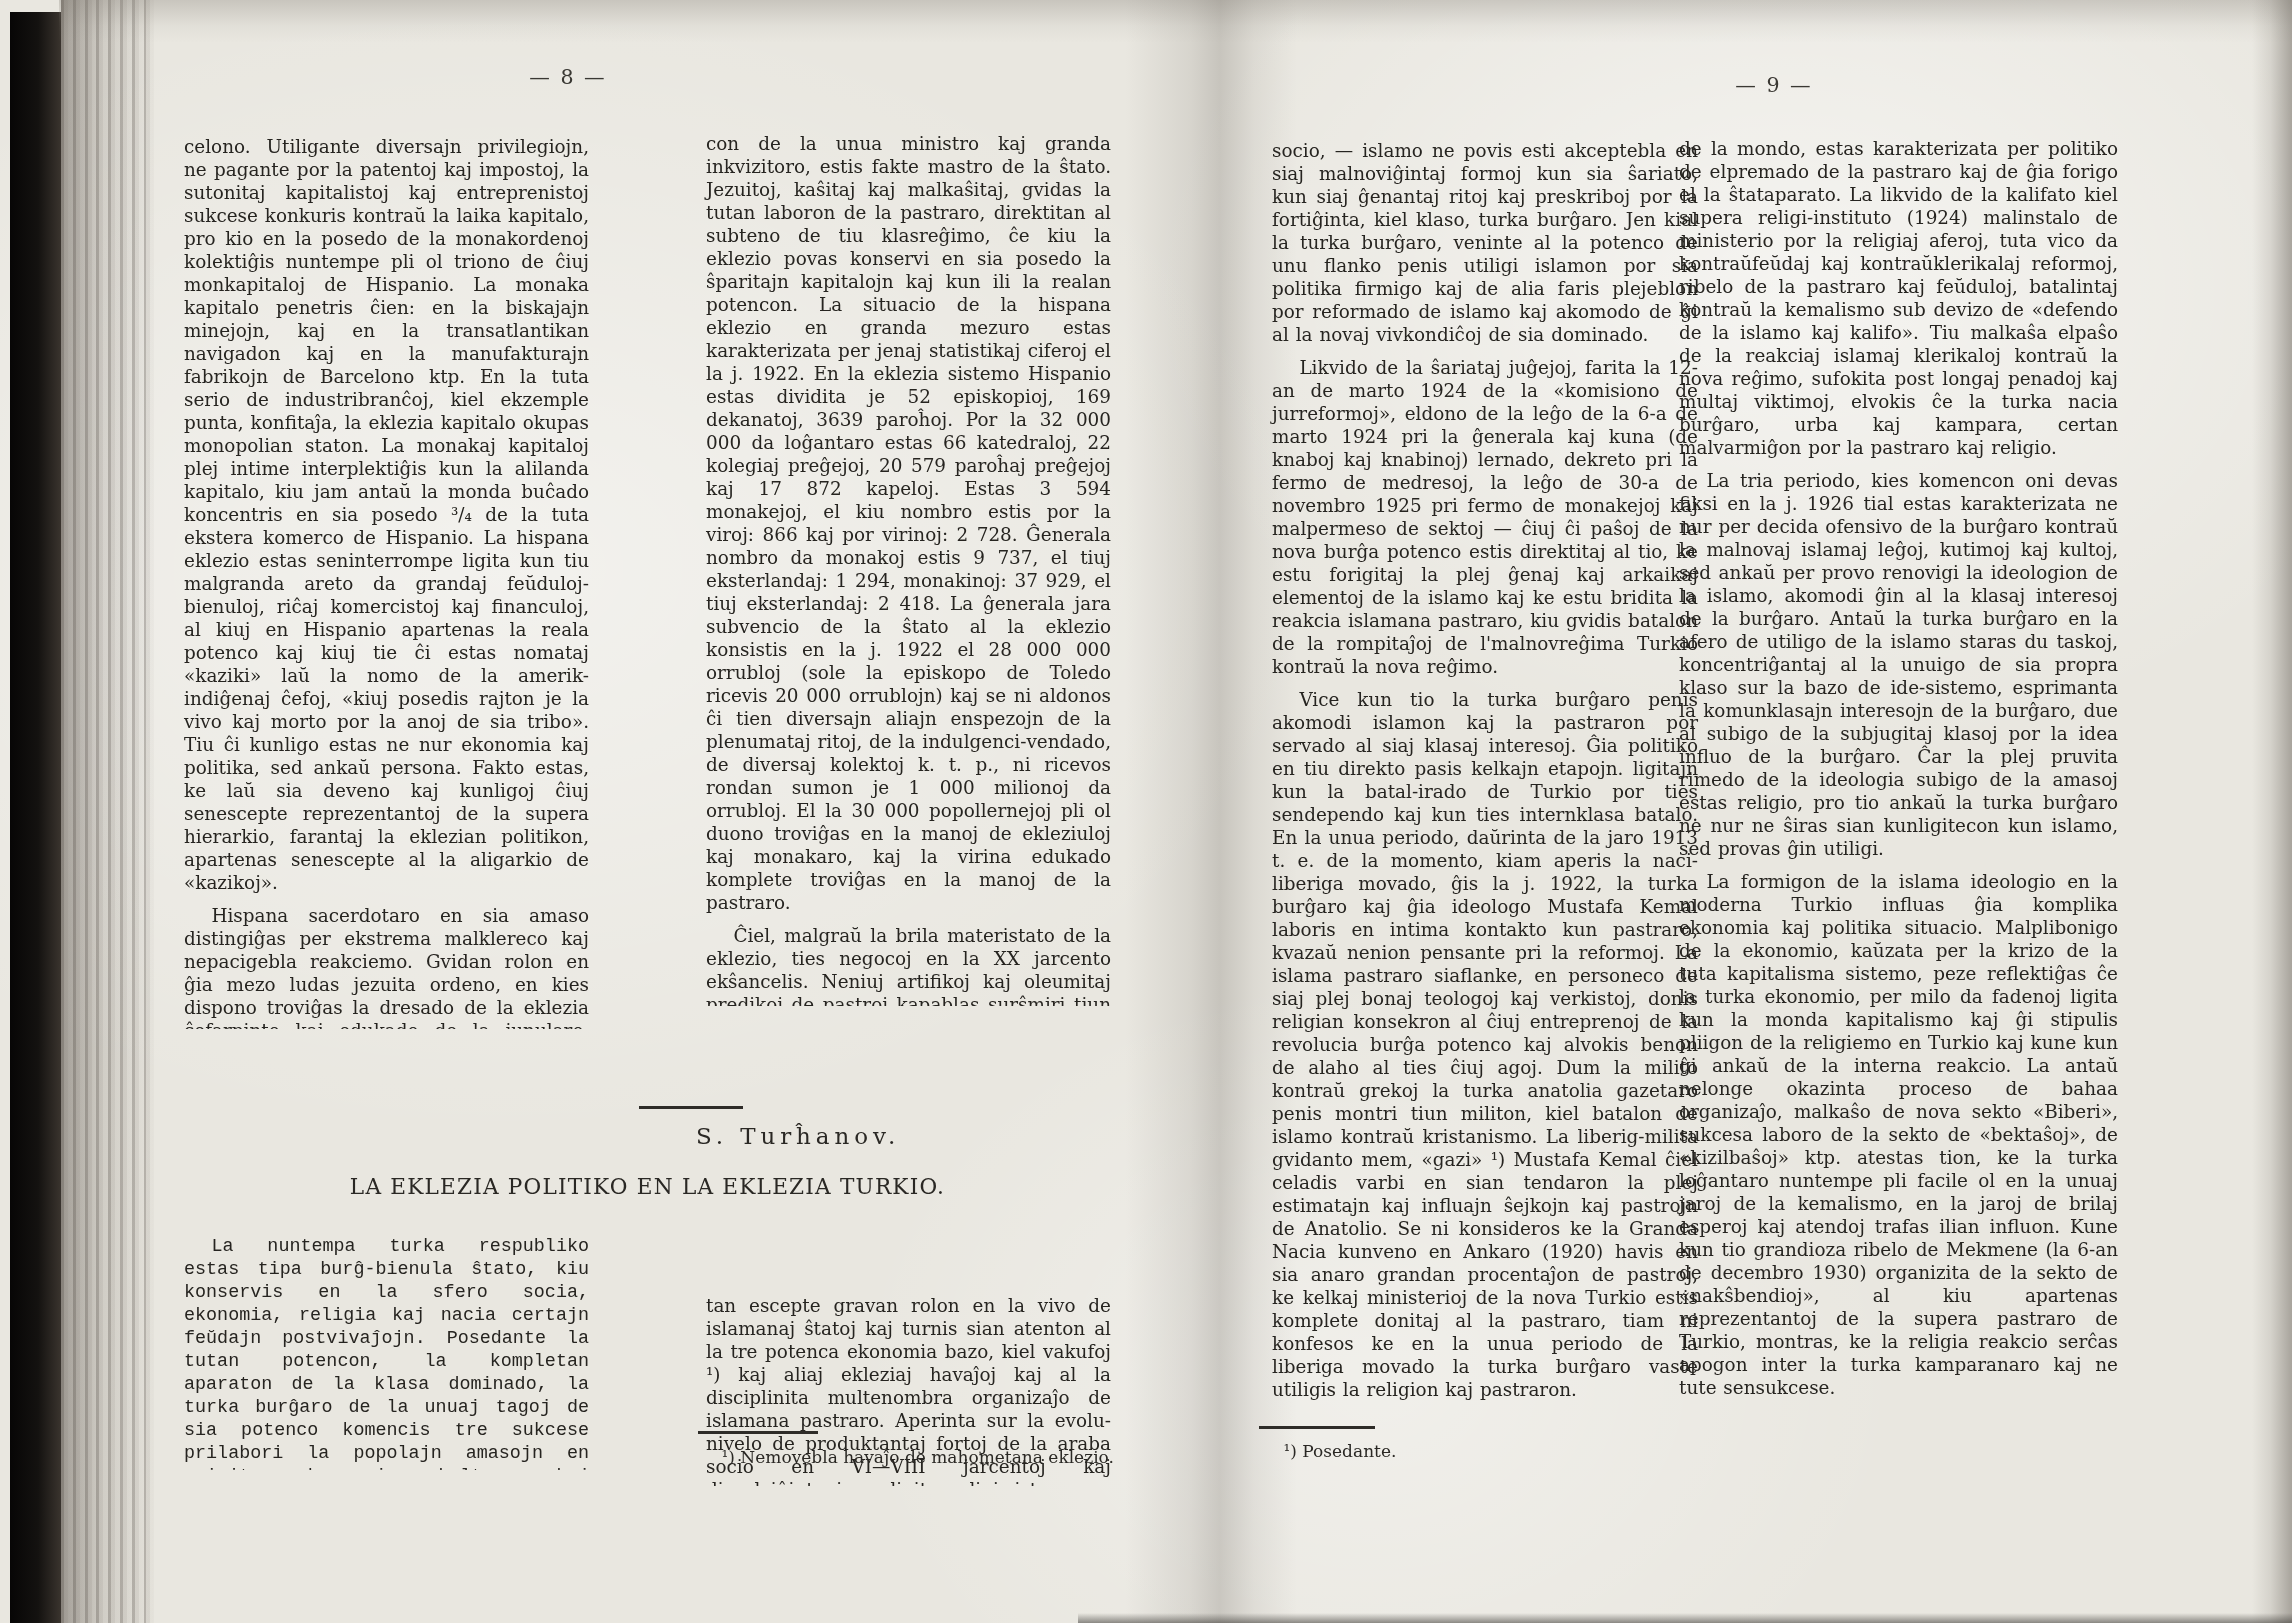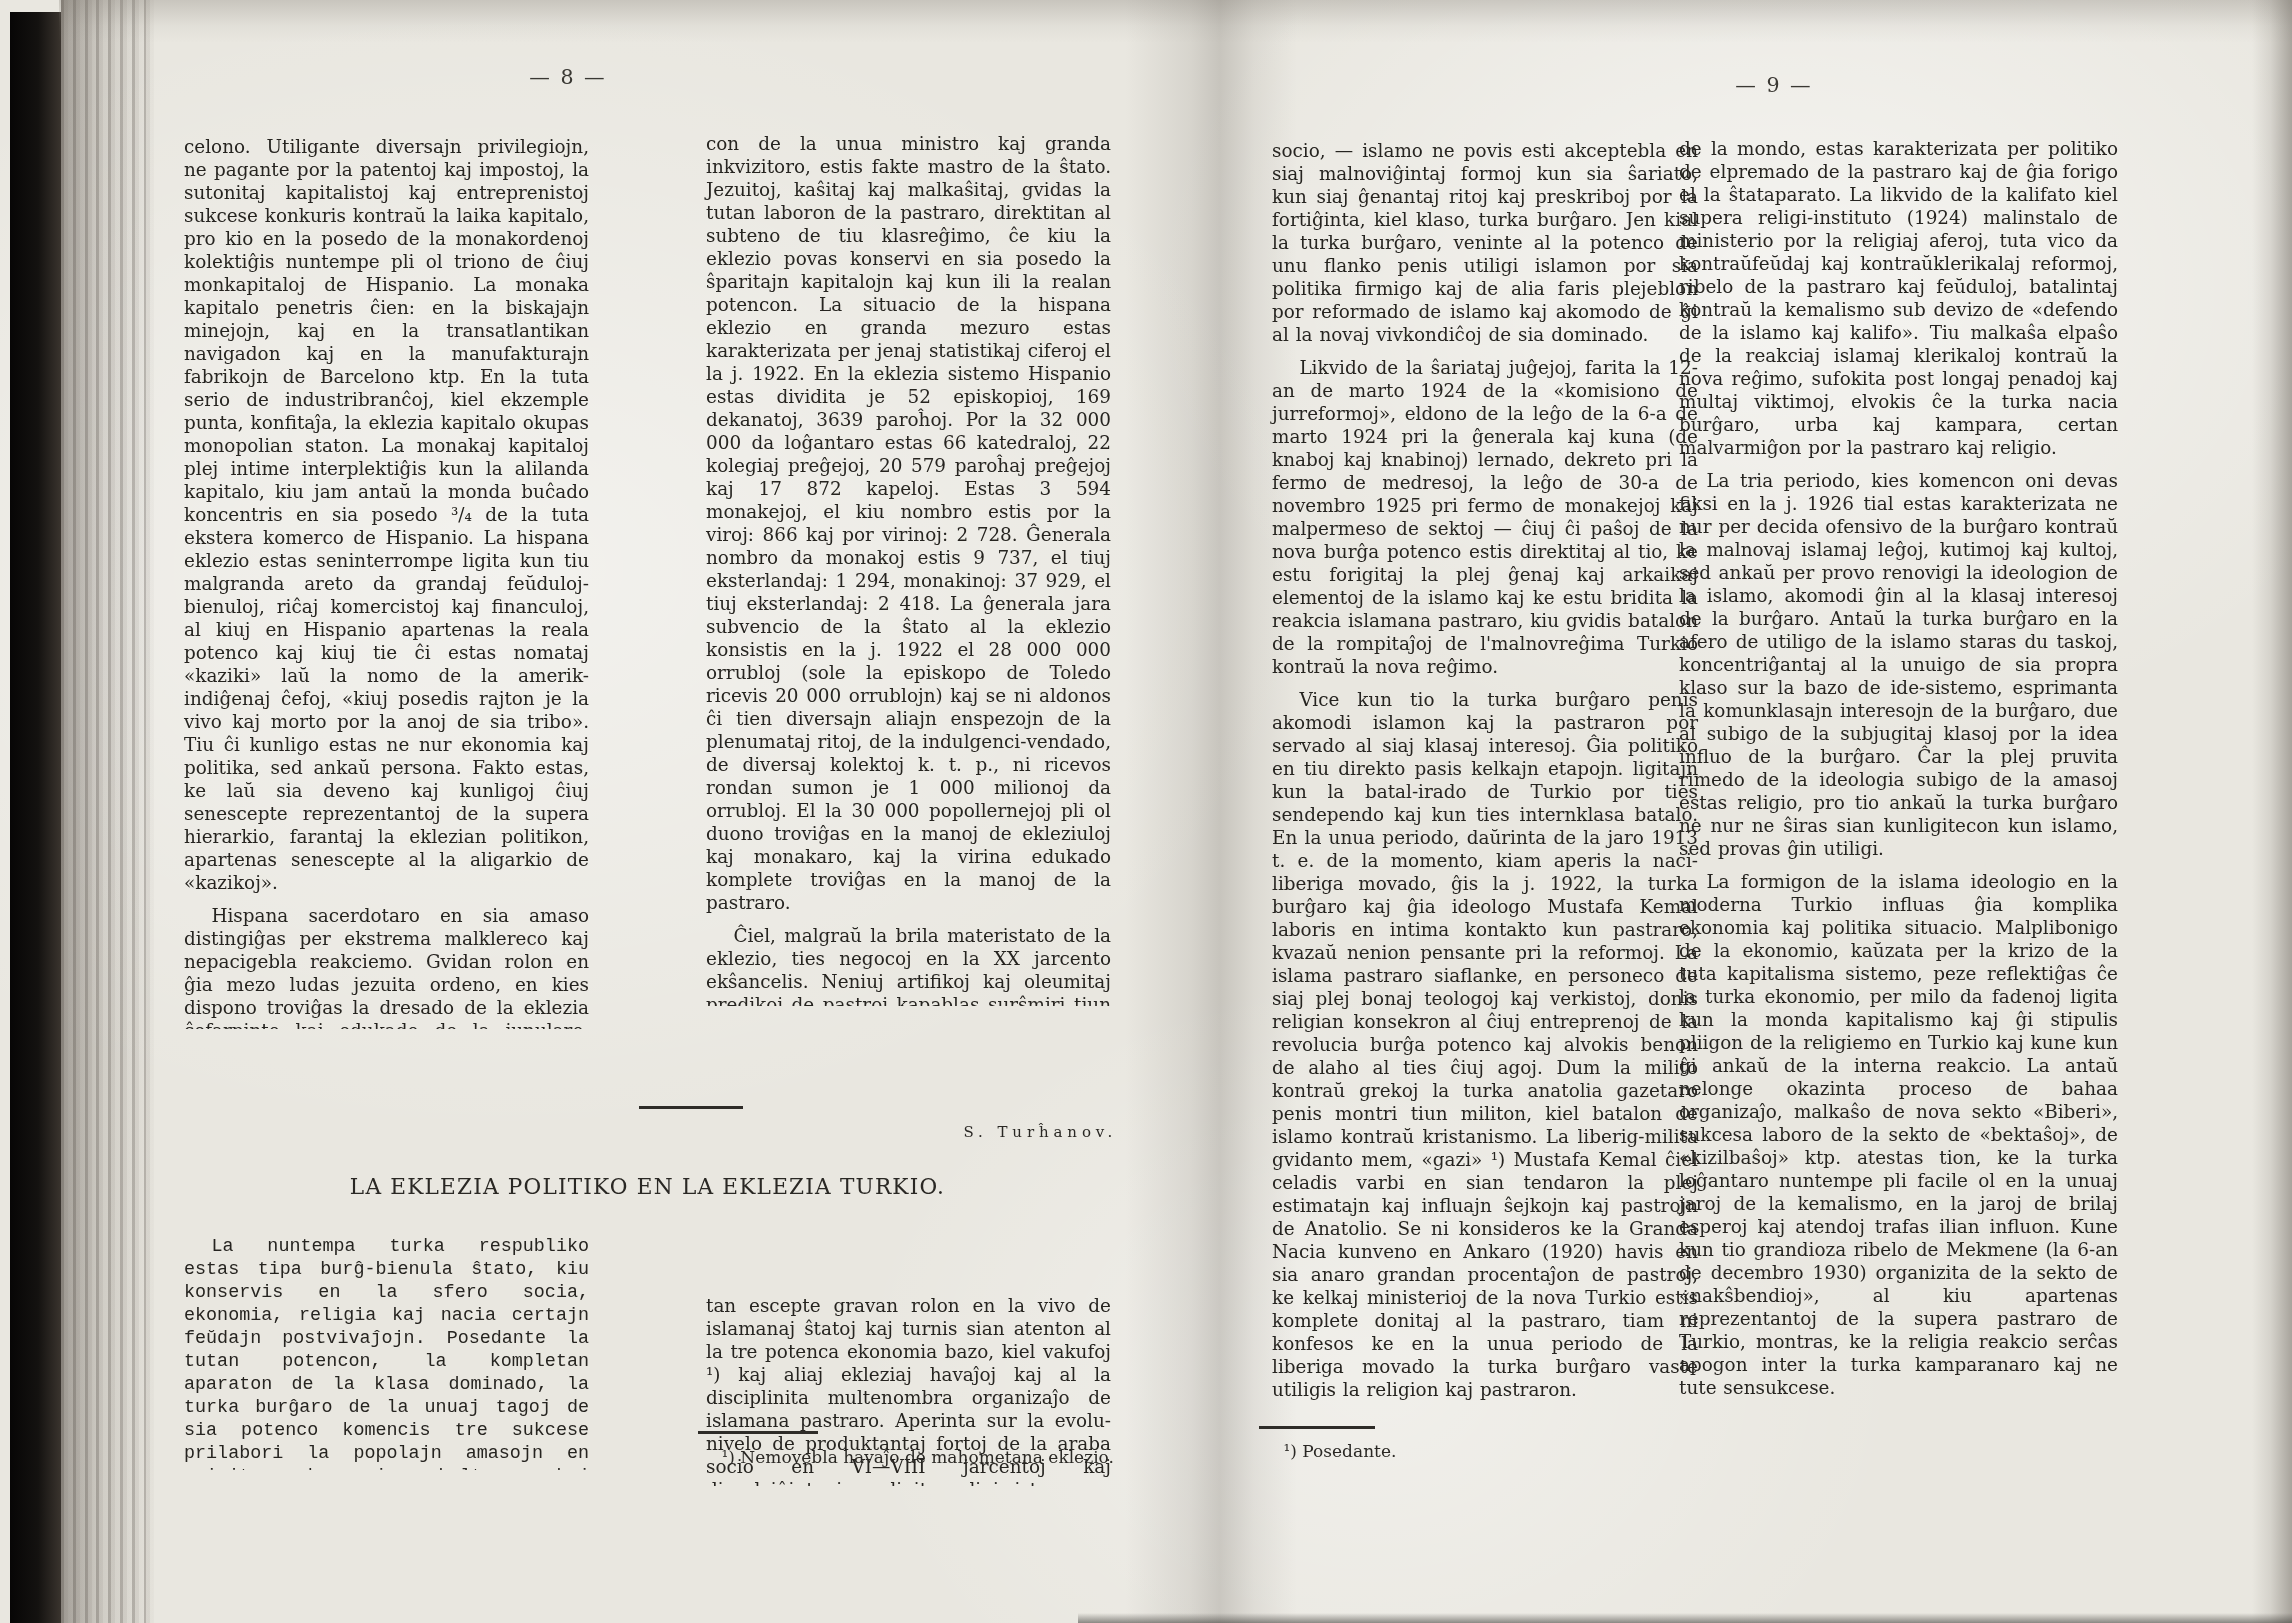--- a/index.html
+++ b/index.html
@@ -28,22 +28,22 @@
     background:linear-gradient(270deg, rgba(110,104,96,.55), rgba(110,104,96,.16) 55%, rgba(110,104,96,0));}
   .bottom-shade{position:absolute;left:1078px;bottom:0;width:1214px;height:9.8px;
     background:linear-gradient(0deg, rgba(58,56,52,.55), rgba(58,56,52,0));}
 
   .page-num{position:absolute;font-size:20.6px;letter-spacing:2px;color:#3a3833;text-align:center;width:294px;}
   .col{position:absolute;font-size:18.4px;line-height:23px;text-align:justify;overflow:hidden;word-spacing:1px;}
   .col p{margin:10px;}
   .col p.ind{text-indent:27.4px;}
 
   .end-rule{position:absolute;left:639px;top:1106px;width:104px;height:2.9px;background:#2e2c28;}
-  .signature{position:absolute;left:696px;top:1123px;width:425px;text-align:right;
-    font-size:15px;letter-spacing:4.9px;color:#2a2824;padding-right:3.9px;box-sizing:border-box;}
+  .signature{position:absolute;left:696px;top:1123px;width:425px;
+    font-size:23px;letter-spacing:4.9px;color:#2a2824;padding-right:3.9px;box-sizing:border-box;}
   .section-title{position:absolute;left:174px;top:1174px;width:947px;margin:0;text-align:center;
     font-size:21.6px;font-weight:400;letter-spacing:1.2px;color:#2a2824;}
 
   .fn-rule{position:absolute;height:2.5px;background:#2e2c28;}
   .fn-rule.p8{left:698px;top:1431px;width:120px;}
   .fn-rule.p9{left:1259px;top:1426px;width:116px;}
   .footnote{position:absolute;font-size:17px;line-height:21.6px;color:#2a2824;text-indent:25.5px;}
   .footnote.p8{left:696px;top:1447px;width:431px;}
   .footnote.p9{left:1258px;top:1441px;width:441px;}
 

